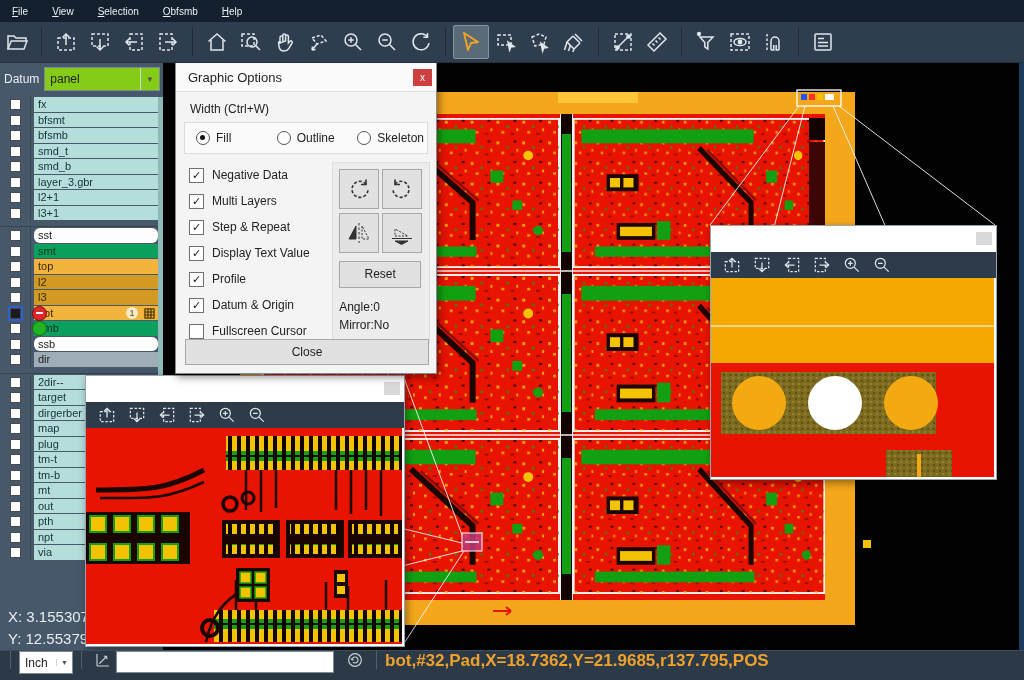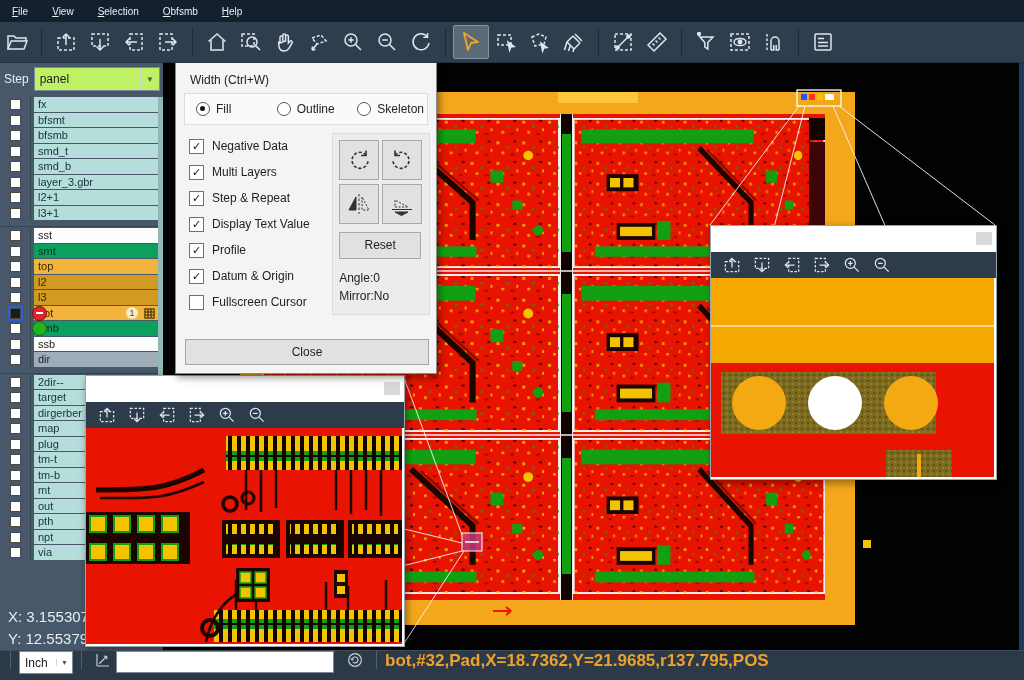--- a/index.html
+++ b/index.html
@@ -13,36 +13,36 @@
   
   #toolbar{left:0;top:22px;width:1024px;height:40px;background:#2f3e4e;display:flex;align-items:center;z-index:40;border-bottom:1px solid #24303d;}
   .tb-sep{width:1px;height:28px;background:#1f2a36;margin:0 7px;flex:none;}
   .tb-ic{width:34px;height:32px;display:flex;align-items:center;justify-content:center;color:#dfe6ec;flex:none;border-radius:2px;}
   .tb-ic svg{width:24px;height:24px;}
   .tb-ic.sel{background:#5a6a76;border:1px solid #8494a0;color:#f5a623;}
   
   #sidebar{left:0;top:62px;width:163px;height:588px;background:#46586a;z-index:5;}
   #steprow{left:0;top:4px;width:160px;height:26px;display:flex;align-items:center;}
   #steplabel{color:#e9eff5;font-size:12px;padding:0 5px 0 4px;}
-  #stepcombo{flex:1;height:22px;background:#bef264;border:1px solid #7d8b96;display:flex;align-items:center;font-size:12px;color:#222;}
+  #stepcombo{flex:1;height:22px;background:#84cc16;border:1px solid #7d8b96;display:flex;align-items:center;font-size:12px;color:#222;}
   #stepcombo .val{flex:1;padding-left:5px;}
   #stepcombo .chev{width:18px;height:100%;border-left:1px solid #cfd6db;display:flex;align-items:center;justify-content:center;color:#555;font-size:8px;}
   #layerlist{left:0;top:35px;width:158px;}
   .srow{display:flex;align-items:center;height:15.5px;}
   .cbcell{width:30px;flex:none;display:flex;align-items:center;justify-content:center;height:100%;border-right:1px solid #36454f;position:relative;}
   .cb{width:11px;height:11px;background:#fff;border:1px solid #4a4a4a;box-sizing:border-box;}
   .cb.on{background:#1b1b1b;outline:2px solid #2d5fd0;outline-offset:0px;}
   .ind{width:13px;height:13px;border-radius:50%;position:absolute;left:32px;z-index:2;}
   .ind.red{background:#e2242b;border:1px solid #7a0f12;}
   .ind.red::after{content:"";display:block;width:7px;height:2px;background:#fff;margin:5px auto 0;}
   .ind.green{background:#23b223;border:1px solid #0d6b0d;}
   .lname{flex:1;height:14.5px;margin:0 0 1px 3px;font-size:11px;line-height:14.5px;padding-left:4px;color:#16323a;
          white-space:nowrap;overflow:hidden;position:relative;}
   .c-cyan{background:#b5dedb;}
-  .c-white{background:#fdfdfd;color:#222;}
+  .c-white{background:#fdfdfd;color:#222;border-radius:6px;}
   .c-green{background:#0ca05e;color:#06321f;}
   .c-amber{background:#f2b43c;color:#39290a;}
   .c-gold{background:#d29a22;color:#39290a;}
   .c-gray{background:#9fadb9;color:#222;}
   .grp-gap{height:5px;border-bottom:1px solid #36454f;margin-bottom:1px;}
   .badge{position:absolute;right:20px;top:1px;width:12px;height:12px;border-radius:50%;background:#f7ecc9;color:#5a4a12;
          font-size:9px;line-height:12px;text-align:center;}
   .gridic{position:absolute;right:3px;top:2px;width:11px;height:11px;}
   #list-scroll{left:158px;top:97px;width:5px;height:462px;background:#8fb9b6;z-index:6;}
   #coordX,#coordY{left:8px;color:#e8eef2;font-size:15px;z-index:6;}
@@ -496,21 +496,21 @@
       <g>
         <rect x="299" y="471" width="20" height="18" fill="#c23a7a" opacity=".85" stroke="#fff" stroke-width="1.2"></rect>
         <path d="M302 480h14" stroke="#fff" stroke-width="1.5"></path>
       </g>
     </svg>
   </div>
   <div id="vscroll" class="abs"></div>
 
   <div id="sidebar" class="abs">
     <div id="steprow" class="abs">
-      <span id="steplabel">Step</span>
+      <span id="steplabel">Datum</span>
       <div id="stepcombo">
         <span class="val">panel</span>
         <span class="chev">▼</span>
       </div>
     </div>
     <div id="layerlist" class="abs">
 
       <div class="srow">
           <span class="cbcell">
             <span class="cb"></span>
@@ -699,20 +699,24 @@
           </span>
           <span class="lname c-cyan">via</span>
         </div>
     </div>
     <div id="coordX" class="abs">X: 3.155307</div>
     <div id="coordY" class="abs">Y: 12.553794</div>
   </div>
   <div id="list-scroll" class="abs"></div>
 
   <div id="dialog" class="abs">
+    <div id="dlg-title">
+      <span class="t">Graphic Options</span>
+      <span id="dlg-close">x</span>
+    </div>
     <div class="dlg-label">Width (Ctrl+W)</div>
     <div id="radio-group">
       <span class="radio">
           <span class="rdot on"></span>
           <span>Fill</span>
         </span>
       <span class="radio">
           <span class="rdot"></span>
           <span>Outline</span>
         </span>

